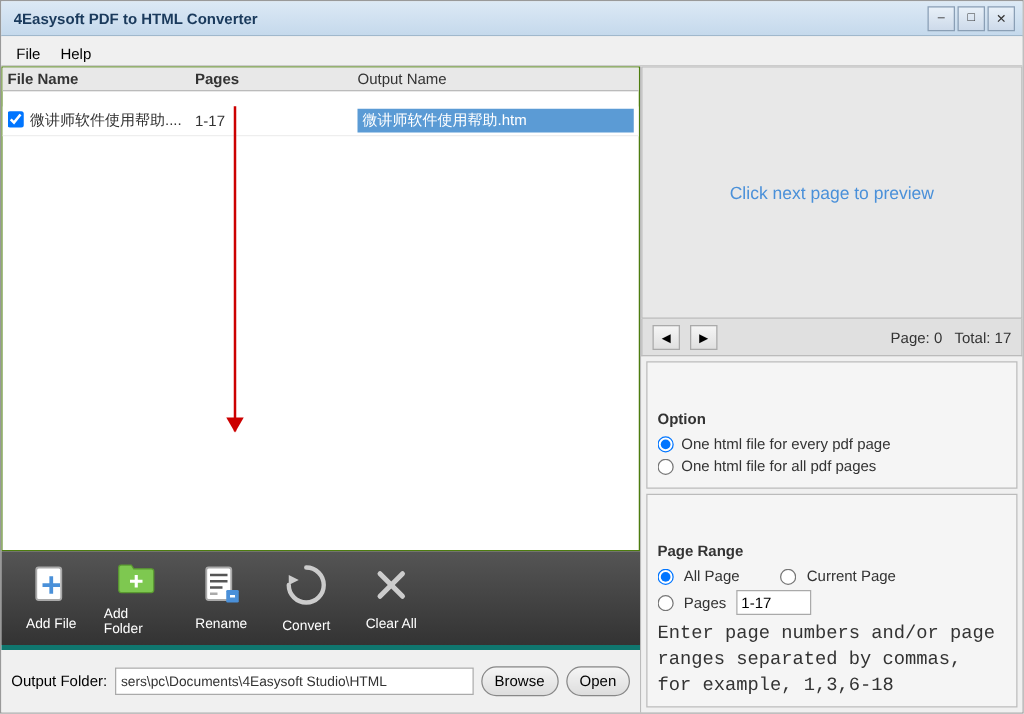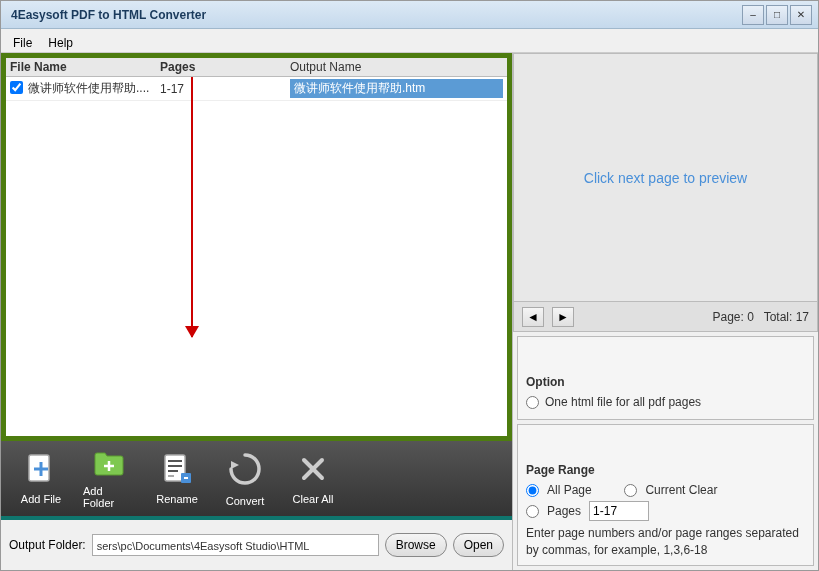--- a/index.html
+++ b/index.html
@@ -86,26 +86,27 @@
     .left-panel {
       display: flex;
       flex-direction: column;
       flex: 1;
       border-right: 1px solid #bbb;
     }
 
     
     .file-list-container {
       flex: 1;
-      border: 5px solid #4d7c0f;
+      border: 1px solid #4d7c0f;
       margin: 0;
       background: #fff;
       overflow: hidden;
       display: flex;
       flex-direction: column;
+      gap: 12px;
     }
 
     .file-list-header {
       display: flex;
       background: #e8e8e8;
       border-bottom: 1px solid #bbb;
       padding: 2px 4px;
     }
 
     .col-filename {
@@ -376,24 +377,25 @@
 
     .page-input {
       width: 60px;
       height: 20px;
       border: 1px solid #aaa;
       font-size: 12px;
       padding: 0 3px;
     }
 
     .page-hint {
-      font-size: 12px;
+      font-size: 15px;
       color: #333;
       margin-top: 4px;
       line-height: 1.4;
+      font-family: Liberation Mono, monospace;
     }
   </style>
 </head>
 <body>
 
 <div class="window">
 
   <div class="title-bar">
     <span class="title-bar-text">4Easysoft PDF to HTML Converter</span>
     <div class="title-bar-controls">
@@ -517,33 +519,37 @@
         <button class="nav-btn">►</button>
         <span class="nav-page-info">
           <span>Page: 0</span>&nbsp;&nbsp;
           <span>Total: 17</span>
         </span>
       </div>
 
       <div class="options-section">
         <div class="section-title">Option</div>
         <div class="radio-row">
+          <input type="radio" name="html-option" checked="" style="">
+          <label class="radio-label">One html file for every pdf page</label>
+        </div>
+        <div class="radio-row">
           <input type="radio" name="html-option" style="">
           <label class="radio-label">One html file for all pdf pages</label>
         </div>
       </div>
 
       <div class="page-range-section">
         <div class="section-title">Page Range</div>
         <div class="page-range-row">
           <input type="radio" name="page-range" checked="" style="">
           <label class="radio-label">All Page</label>
           &nbsp;&nbsp;&nbsp;&nbsp;&nbsp;
           <input type="radio" name="page-range" style="">
-          <label class="radio-label">Current Clear</label>
+          <label class="radio-label">Current Page</label>
         </div>
         <div class="page-range-row">
           <input type="radio" name="page-range" style="">
           <label class="radio-label">Pages</label>
           <input class="page-input" type="text" value="1-17" style="">
         </div>
         <div class="page-hint">Enter page numbers and/or page ranges separated by commas, for example, 1,3,6-18</div>
       </div>
 
     </div>

